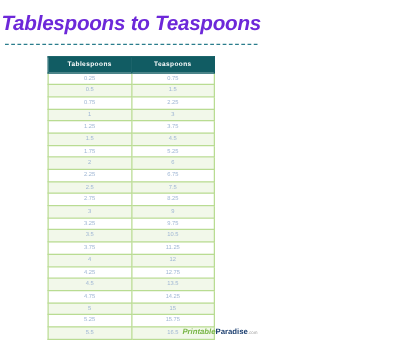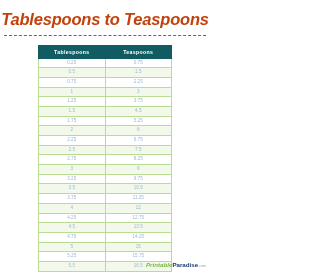--- a/index.html
+++ b/index.html
@@ -18,21 +18,21 @@
     width: 210px;
     height: 272px;
     box-sizing: border-box;
     background: #ffffff;
   }
   .title {
     text-align: center;
     font-size: 16.5px;
     font-weight: bold;
     font-style: italic;
-    color: #c2410c;
+    color: #6d28d9;
     letter-spacing: -0.2px;
     padding-top: 11px;
     line-height: 1;
     white-space: nowrap;
   }
   .divider {
     margin: 7px 4px 0 4px;
     border-top: 1.5px dashed #2a7d8c;
     height: 0;
   }

